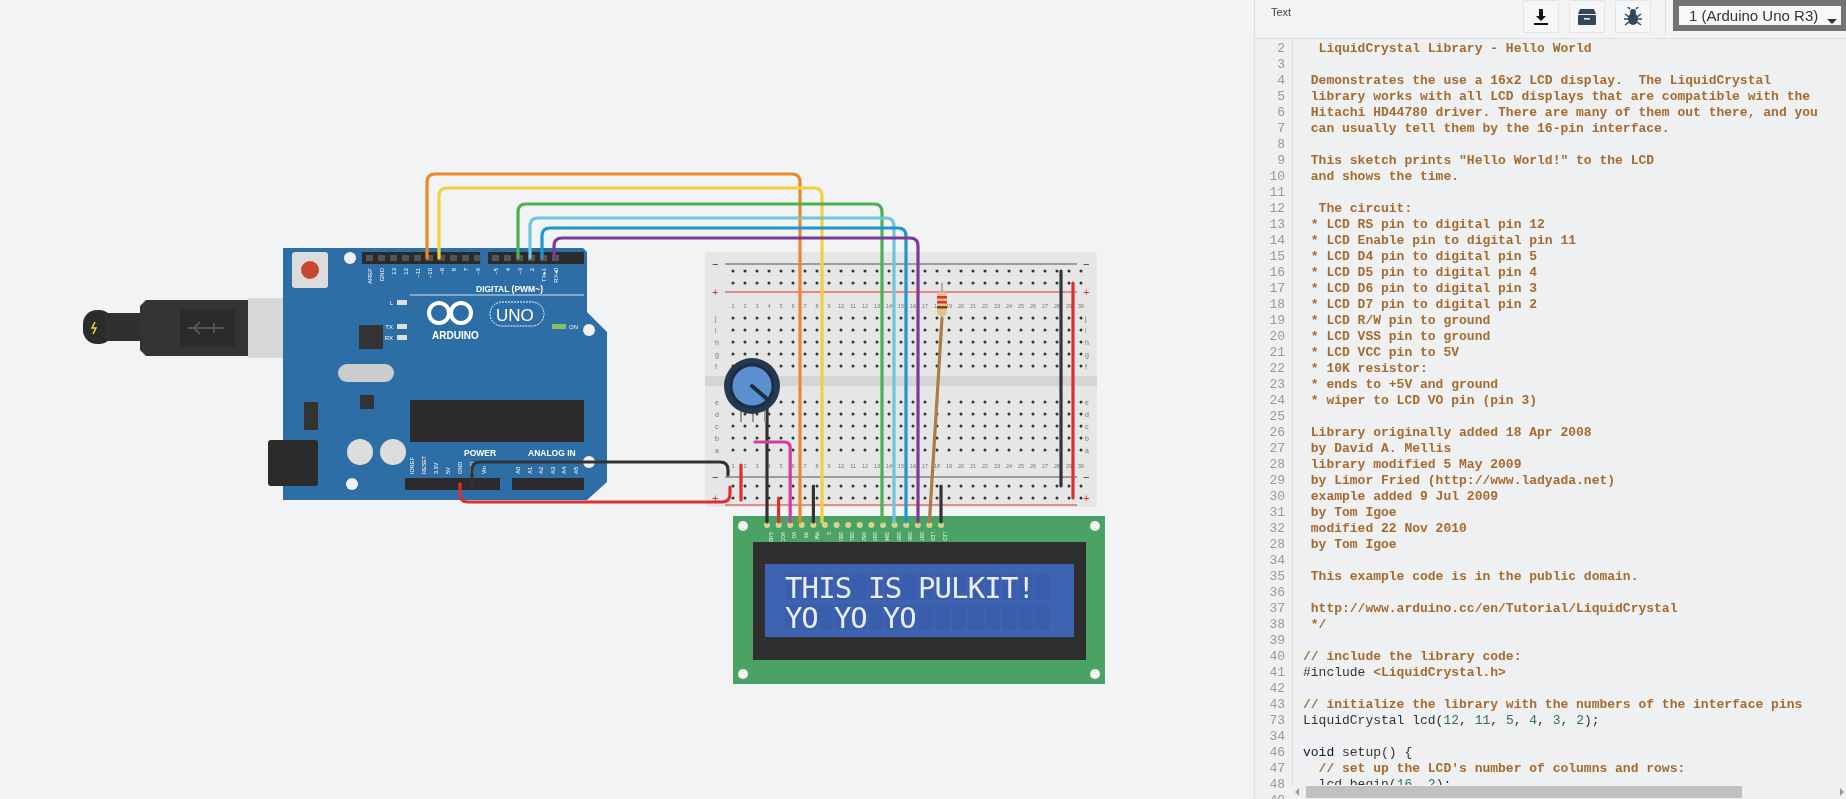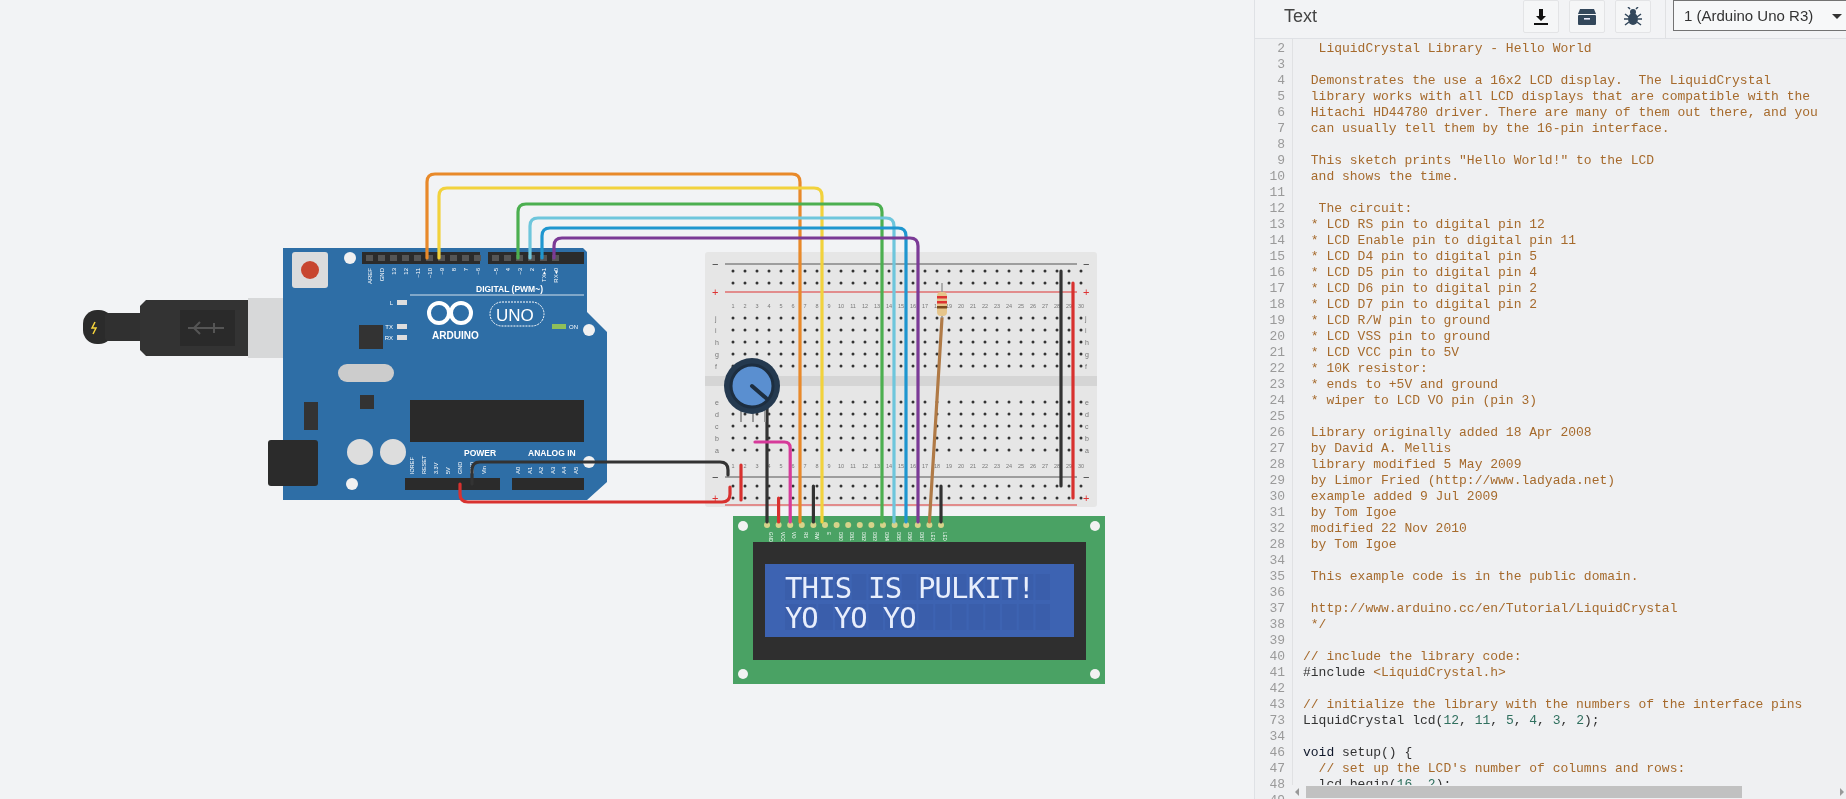--- a/index.html
+++ b/index.html
@@ -2,31 +2,31 @@
 <html><head>
 <meta charset="utf-8">
 <style>
   html,body{margin:0;padding:0;}
   body{width:1846px;height:799px;overflow:hidden;background:#f2f3f5;font-family:"Liberation Sans",sans-serif;position:relative;}
   #canvas{position:absolute;left:0;top:0;width:1254px;height:799px;background:#f2f3f5;}
   #canvas svg{position:absolute;left:0;top:0;}
   
   #panel{position:absolute;left:1254px;top:0;width:592px;height:799px;background:#eff0f2;border-left:1px solid #dfe1e5;}
   #toolbar{position:absolute;left:0;top:0;width:592px;height:38px;background:#f2f3f5;border-bottom:1px solid #dfe1e5;}
-  #mode-label{position:absolute;left:16px;top:6px;font-size:18px;color:#444;margin-left:13px;}
+  #mode-label{position:absolute;left:16px;top:6px;font-size:11px;color:#444;}
   .tb-btn{position:absolute;top:0;width:34px;height:31px;background:#f5f6f7;border:1px solid #e3e4e6;border-radius:2px;display:flex;align-items:center;justify-content:center;cursor:pointer;}
   #tb-sep{position:absolute;left:410px;top:0;width:1px;height:38px;background:#e0e1e3;}
-  #device-select{position:absolute;left:418px;top:0;width:174px;height:31px;background:#f7f8f9;border:1px solid #737373;display:flex;align-items:center;padding-left:10px;box-sizing:border-box;font-size:15px;color:#333;cursor:pointer;}
+  #device-select{position:absolute;left:418px;top:0;width:174px;height:31px;background:#f7f8f9;border:6px solid #737373;display:flex;align-items:center;padding-left:10px;box-sizing:border-box;font-size:15px;color:#333;cursor:pointer;}
   #device-select .caret{position:absolute;right:4px;top:13px;width:0;height:0;border-left:5px solid transparent;border-right:5px solid transparent;border-top:5px solid #333;}
   #editor{position:absolute;left:0;top:39px;width:592px;height:760px;overflow:hidden;font-family:"Liberation Mono",monospace;font-size:13px;}
   #gutter{position:absolute;left:0;top:0;width:37px;height:760px;background:#eff0f2;border-right:1px solid #e0e1e3;}
   .line{position:absolute;left:0;height:16px;line-height:16px;white-space:pre;}
   .ln{position:absolute;left:0;width:30px;text-align:right;color:#9a9a9a;}
   .code{position:absolute;left:48px;color:#333;}
-  .c-comment{color:#a66a2c;}
+  .c-comment{color:#a66a2c;font-weight:bold;}
   .c-kw{color:#0f172a;}
   .c-num{color:#2f6f5e;}
   #hscroll{position:absolute;left:37px;bottom:0;width:555px;height:14px;background:#eff0f2;}
   #hscroll-thumb{position:absolute;left:14px;top:1px;width:436px;height:12px;background:#c1c1c1;}
   .sc-arrow{position:absolute;top:3px;width:0;height:0;border-top:4px solid transparent;border-bottom:4px solid transparent;}
 </style>
 </head>
 <body>
 
 <div id="canvas">
@@ -790,21 +790,21 @@
         <div class="line" style="top: 82px;"><span class="ln">7</span><span class="code"><span class="c-comment"> can usually tell them by the 16-pin interface.</span></span></div>
         <div class="line" style="top: 98px;"><span class="ln">8</span><span class="code"><span class="c-comment"></span></span></div>
         <div class="line" style="top: 114px;"><span class="ln">9</span><span class="code"><span class="c-comment"> This sketch prints "Hello World!" to the LCD</span></span></div>
         <div class="line" style="top: 130px;"><span class="ln">10</span><span class="code"><span class="c-comment"> and shows the time.</span></span></div>
         <div class="line" style="top: 146px;"><span class="ln">11</span><span class="code"><span class="c-comment"></span></span></div>
         <div class="line" style="top: 162px;"><span class="ln">12</span><span class="code"><span class="c-comment">  The circuit:</span></span></div>
         <div class="line" style="top: 178px;"><span class="ln">13</span><span class="code"><span class="c-comment"> * LCD RS pin to digital pin 12</span></span></div>
         <div class="line" style="top: 194px;"><span class="ln">14</span><span class="code"><span class="c-comment"> * LCD Enable pin to digital pin 11</span></span></div>
         <div class="line" style="top: 210px;"><span class="ln">15</span><span class="code"><span class="c-comment"> * LCD D4 pin to digital pin 5</span></span></div>
         <div class="line" style="top: 226px;"><span class="ln">16</span><span class="code"><span class="c-comment"> * LCD D5 pin to digital pin 4</span></span></div>
-        <div class="line" style="top: 242px;"><span class="ln">17</span><span class="code"><span class="c-comment"> * LCD D6 pin to digital pin 2</span></span></div>
+        <div class="line" style="top: 242px;"><span class="ln">17</span><span class="code"><span class="c-comment"> * LCD D6 pin to digital pin 3</span></span></div>
         <div class="line" style="top: 258px;"><span class="ln">18</span><span class="code"><span class="c-comment"> * LCD D7 pin to digital pin 2</span></span></div>
         <div class="line" style="top: 274px;"><span class="ln">19</span><span class="code"><span class="c-comment"> * LCD R/W pin to ground</span></span></div>
         <div class="line" style="top: 290px;"><span class="ln">20</span><span class="code"><span class="c-comment"> * LCD VSS pin to ground</span></span></div>
         <div class="line" style="top: 306px;"><span class="ln">21</span><span class="code"><span class="c-comment"> * LCD VCC pin to 5V</span></span></div>
         <div class="line" style="top: 322px;"><span class="ln">22</span><span class="code"><span class="c-comment"> * 10K resistor:</span></span></div>
         <div class="line" style="top: 338px;"><span class="ln">23</span><span class="code"><span class="c-comment"> * ends to +5V and ground</span></span></div>
         <div class="line" style="top: 354px;"><span class="ln">24</span><span class="code"><span class="c-comment"> * wiper to LCD VO pin (pin 3)</span></span></div>
         <div class="line" style="top: 370px;"><span class="ln">25</span><span class="code"><span class="c-comment"></span></span></div>
         <div class="line" style="top: 386px;"><span class="ln">26</span><span class="code"><span class="c-comment"> Library originally added 18 Apr 2008</span></span></div>
         <div class="line" style="top: 402px;"><span class="ln">27</span><span class="code"><span class="c-comment"> by David A. Mellis</span></span></div>

